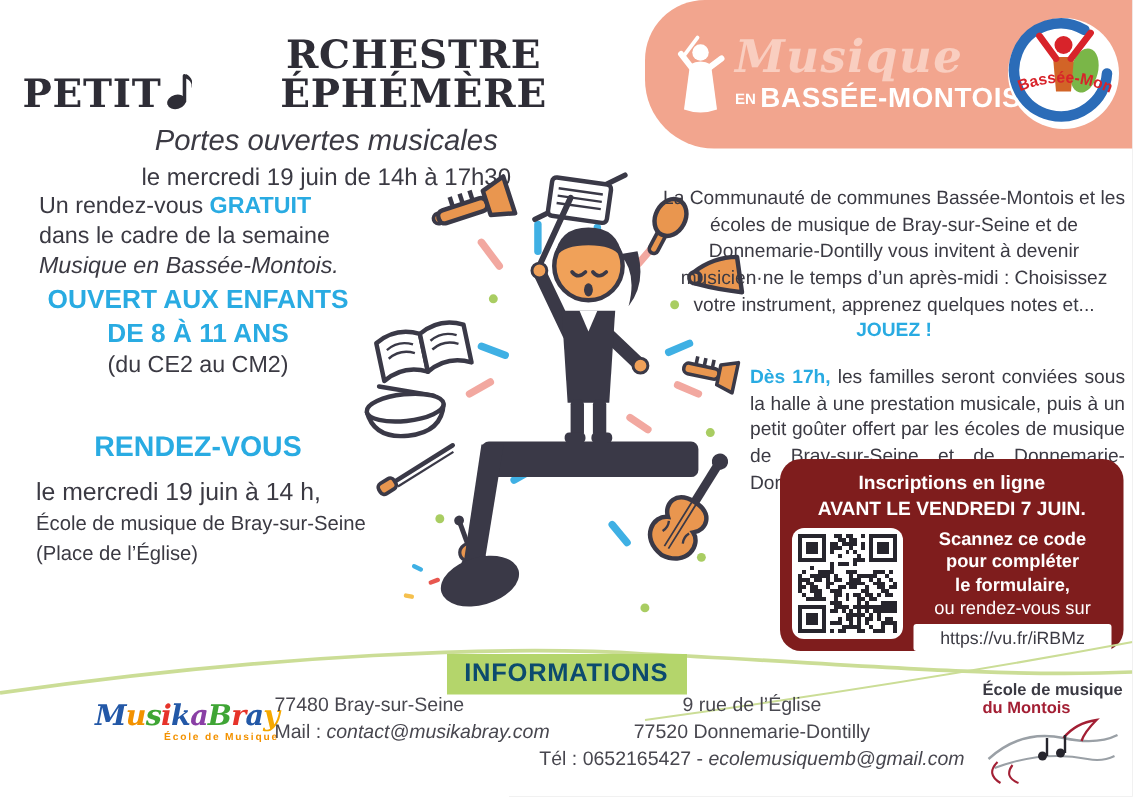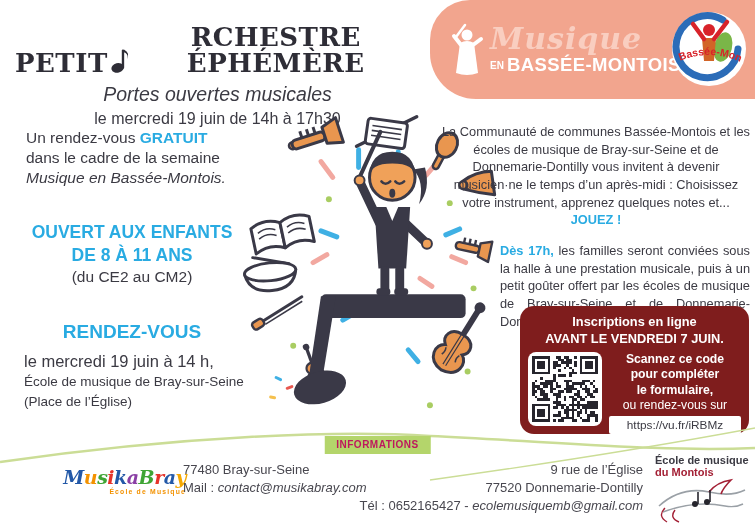--- a/index.html
+++ b/index.html
@@ -24,21 +24,21 @@
   .title-block{position:absolute;left:15px;top:24px;width:405px;text-align:center;}
   .title-line{display:flex;justify-content:center;align-items:flex-end;gap:3px;
               font-family:"DejaVu Serif",serif;font-weight:bold;font-size:26px;
               color:#2e2d36;letter-spacing:.5px;line-height:1;}
   .subtitle{font-style:italic;font-size:19.5px;margin-top:7px;color:#3b3a43;}
   .dateline{font-size:16px;margin-top:4px;}
 
   
   .left-col{position:absolute;left:12px;top:128px;width:240px;}
   .p1{padding-left:14px;font-size:15.5px;line-height:1.3;}
-  .open-block{margin-top:33px;text-align:center;}
+  .open-block{text-align:center;}
   .open-main{font-size:17.5px;font-weight:bold;line-height:1.3;color:#29abe2;}
   .open-sub{font-size:15.5px;margin-top:1px;}
   .rdv-title{margin-top:35px;text-align:center;font-size:19px;font-weight:bold;color:#29abe2;}
   .rdv-lines{padding-left:12px;margin-top:9px;}
   .rdv-l1{font-size:16.5px;}
   .rdv-l2{font-size:13.5px;line-height:1.35;margin-top:2px;}
 
   
   .right-col{position:absolute;left:440px;top:123px;width:312px;}
   .intro{text-align:center;font-size:12.8px;line-height:1.38;}
@@ -53,29 +53,29 @@
   .signup-row{display:flex;gap:7px;margin-top:5px;align-items:flex-start;}
   .qr-wrap{background:#fff;border-radius:8px;padding:4px;width:66px;height:66px;flex:0 0 auto;}
   .scan-col{flex:1;text-align:center;font-size:12.2px;line-height:1.24;}
   .scan-bold{font-weight:bold;}
   .url-box{margin-top:3px;background:#fff;color:#3b3a43;border-radius:2px;
            padding:2px 2px;font-size:11.8px;white-space:nowrap;}
 
   
   .swoosh{position:absolute;left:0;top:420px;pointer-events:none;}
   .informations{position:absolute;left:50%;top:436px;transform:translateX(-50%);
-                background:#b4d56b;color:#be185d;font-size:10px;font-weight:bold;
+                background:#b4d56b;color:#0c4a6e;font-size:17px;font-weight:bold;
                 padding:3px 12px 4px;letter-spacing:.5px;}
   .musikabray-block{position:absolute;left:30px;top:468px;width:128px;text-align:right;margin-left:28px;}
   .mb-name{font-family:"DejaVu Serif",serif;font-style:italic;font-weight:bold;
            font-size:19px;letter-spacing:-.5px;line-height:1;}
   .mb-tagline{font-size:6.8px;color:#f39200;letter-spacing:1.2px;margin-top:1px;font-weight:bold;}
   .addr{font-size:13px;line-height:1.4;color:#48474f;}
   .bray-address{position:absolute;left:183px;top:461px;}
-  .montois-address{position:absolute;right:112px;top:461px;text-align:right;}
+  .montois-address{position:absolute;right:112px;top:461px;text-align:center;}
   .addr em{font-style:italic;}
   .montois-logo{position:absolute;left:655px;top:455px;width:96px;line-height:1.05;}
   .ml-1{font-size:11px;font-weight:bold;color:#3b3a43;}
   .ml-2{font-size:11px;font-weight:bold;color:#a31f34;}
 </style>
 </head>
 <body>
 
 <div class="flyer">
 

